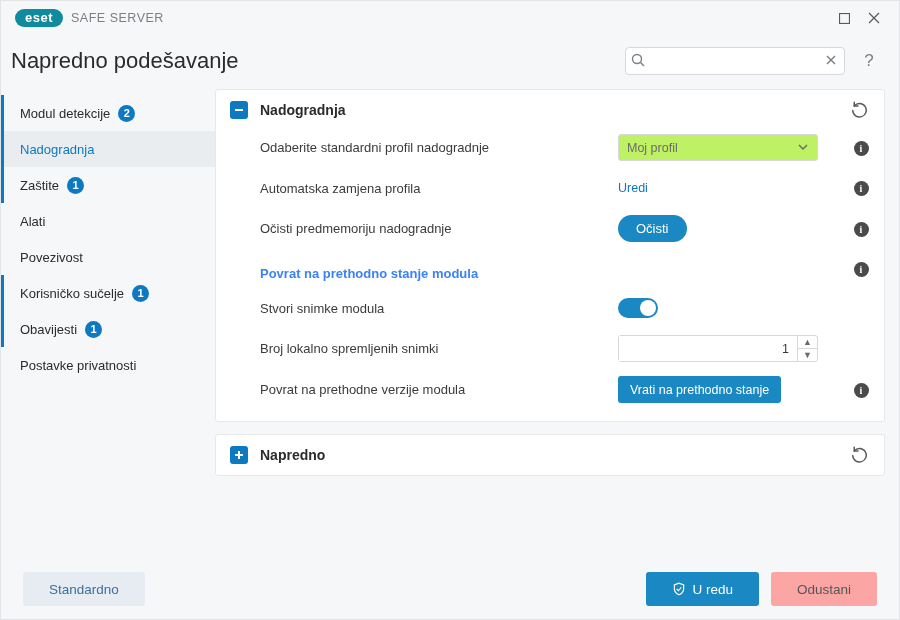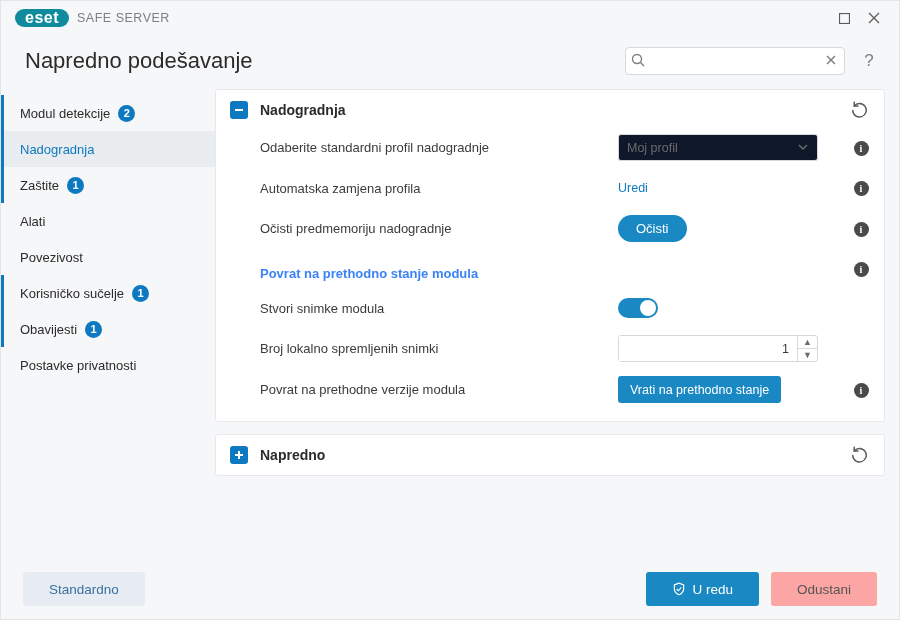--- a/index.html
+++ b/index.html
@@ -14,27 +14,27 @@
     --bg:#f6f7f9;
     --hover:#eef1f4;
     --sidebaractive:#e9edf0;
   }
   *{box-sizing:border-box;font-family:"Segoe UI",Arial,sans-serif}
   html,body{margin:0;padding:0}
   body{width:900px;height:620px;background:var(--bg);color:var(--fg);font-size:13px;overflow:hidden;border:1px solid #e2e4e8}
   
   .titlebar{height:34px;display:flex;align-items:center;padding:0 10px 0 14px;background:var(--bg)}
   .brand{display:flex;align-items:center;gap:8px}
-  .brand-logo{background:#108b9e;color:#fff;font-weight:700;font-size:16px;letter-spacing:0.5px;border-radius:9px;height:18px;line-height:18px;padding:0 10px;display:inline-block}
+  .brand-logo{background:#108b9e;color:#fff;font-weight:700;font-size:13px;letter-spacing:0.5px;border-radius:9px;height:18px;line-height:18px;padding:0 10px;display:inline-block}
   .brand-name{color:#7a8085;font-size:12.5px;letter-spacing:0.5px;font-weight:500}
   .titlebar-spacer{flex:1}
   .winbtn{width:30px;height:26px;display:flex;align-items:center;justify-content:center;color:#5a5a5a}
   .winbtn svg{display:block}
   
-  .header{display:flex;align-items:center;padding:12px 20px 14px 24px;gap:14px}
+  .header{display:flex;align-items:center;padding:12px 20px 14px 10px;gap:14px}
   .header h1{flex:1;margin:0;font-size:22px;font-weight:400;color:#2b2b2b}
   .search{position:relative;width:220px}
   .search input{width:100%;height:28px;border:1px solid var(--border);border-radius:4px;padding:0 26px 0 26px;font-size:12.5px;color:var(--fg);background:#fff}
   .search .mag{position:absolute;left:6px;top:6px;color:#7a8085}
   .search .clr{position:absolute;right:6px;top:5px;color:#7a8085}
   .help{width:20px;text-align:center;color:#7a8085;font-size:17px}
   
   .main{display:flex;height:calc(620px - 34px - 58px - 56px);padding:0 14px 0 0}
   .sidebar{width:214px;display:flex;flex-direction:column;padding-top:6px}
   .navitem{display:flex;align-items:center;height:36px;padding:0 14px 0 16px;gap:8px;color:#2b2b2b;font-size:13px;cursor:pointer;border-left:3px solid transparent}
@@ -49,21 +49,21 @@
   .undo{color:#5a5a5a}
   .panel-body{padding:4px 14px 18px 44px;display:flex;flex-direction:column;gap:14px}
   .row{display:flex;align-items:center;min-height:26px;gap:28px}
   .row .lbl{flex:0 0 330px;color:#3b3b3b;font-size:13px}
   .row .ctrl{flex:0 0 200px;display:flex;align-items:center}
   .row .info{width:18px;text-align:center;color:#4a4a4a;margin-left:auto}
   .subhead{font-weight:600;color:#3b82f6;padding-top:10px}
   .subhead-row{display:flex;align-items:center}
   .subhead-row .info{width:18px;text-align:center;color:#4a4a4a;margin-left:auto}
   
-  .select{width:200px;height:27px;border:1px solid var(--border);border-radius:3px;background:#0f172a;display:flex;align-items:center;padding:0 8px;color:#6b6b6b;font-size:12.5px;position:relative}
+  .select{width:200px;height:27px;border:1px solid var(--border);border-radius:3px;background:#bef264;display:flex;align-items:center;padding:0 8px;color:#6b6b6b;font-size:12.5px;position:relative}
   .select .chev{position:absolute;right:8px;top:6px;color:#6b6b6b}
   .link{color:var(--blue);font-size:12.5px}
   .btn{height:27px;border-radius:14px;padding:0 18px;display:inline-flex;align-items:center;justify-content:center;font-size:13px;font-weight:500;cursor:pointer;border:none}
   .btn-blue{background:var(--blue2);color:#fff}
   .btn-flat{height:27px;border-radius:3px;background:var(--blue2);color:#ffffff;padding:0 12px;display:inline-flex;align-items:center;font-size:12.5px;border:none;cursor:pointer}
   .toggle{width:40px;height:20px;border-radius:10px;background:var(--blue2);position:relative}
   .toggle::after{content:"";position:absolute;right:2px;top:2px;width:16px;height:16px;border-radius:50%;background:#fff}
   .numbox{display:flex;width:200px;height:27px;border:1px solid var(--border);border-radius:3px;background:#fff}
   .numbox input{flex:1;border:none;text-align:right;padding:0 8px;font-size:12.5px;color:#3b3b3b;outline:none}
   .spin{width:20px;display:flex;flex-direction:column;border-left:1px solid var(--border)}

